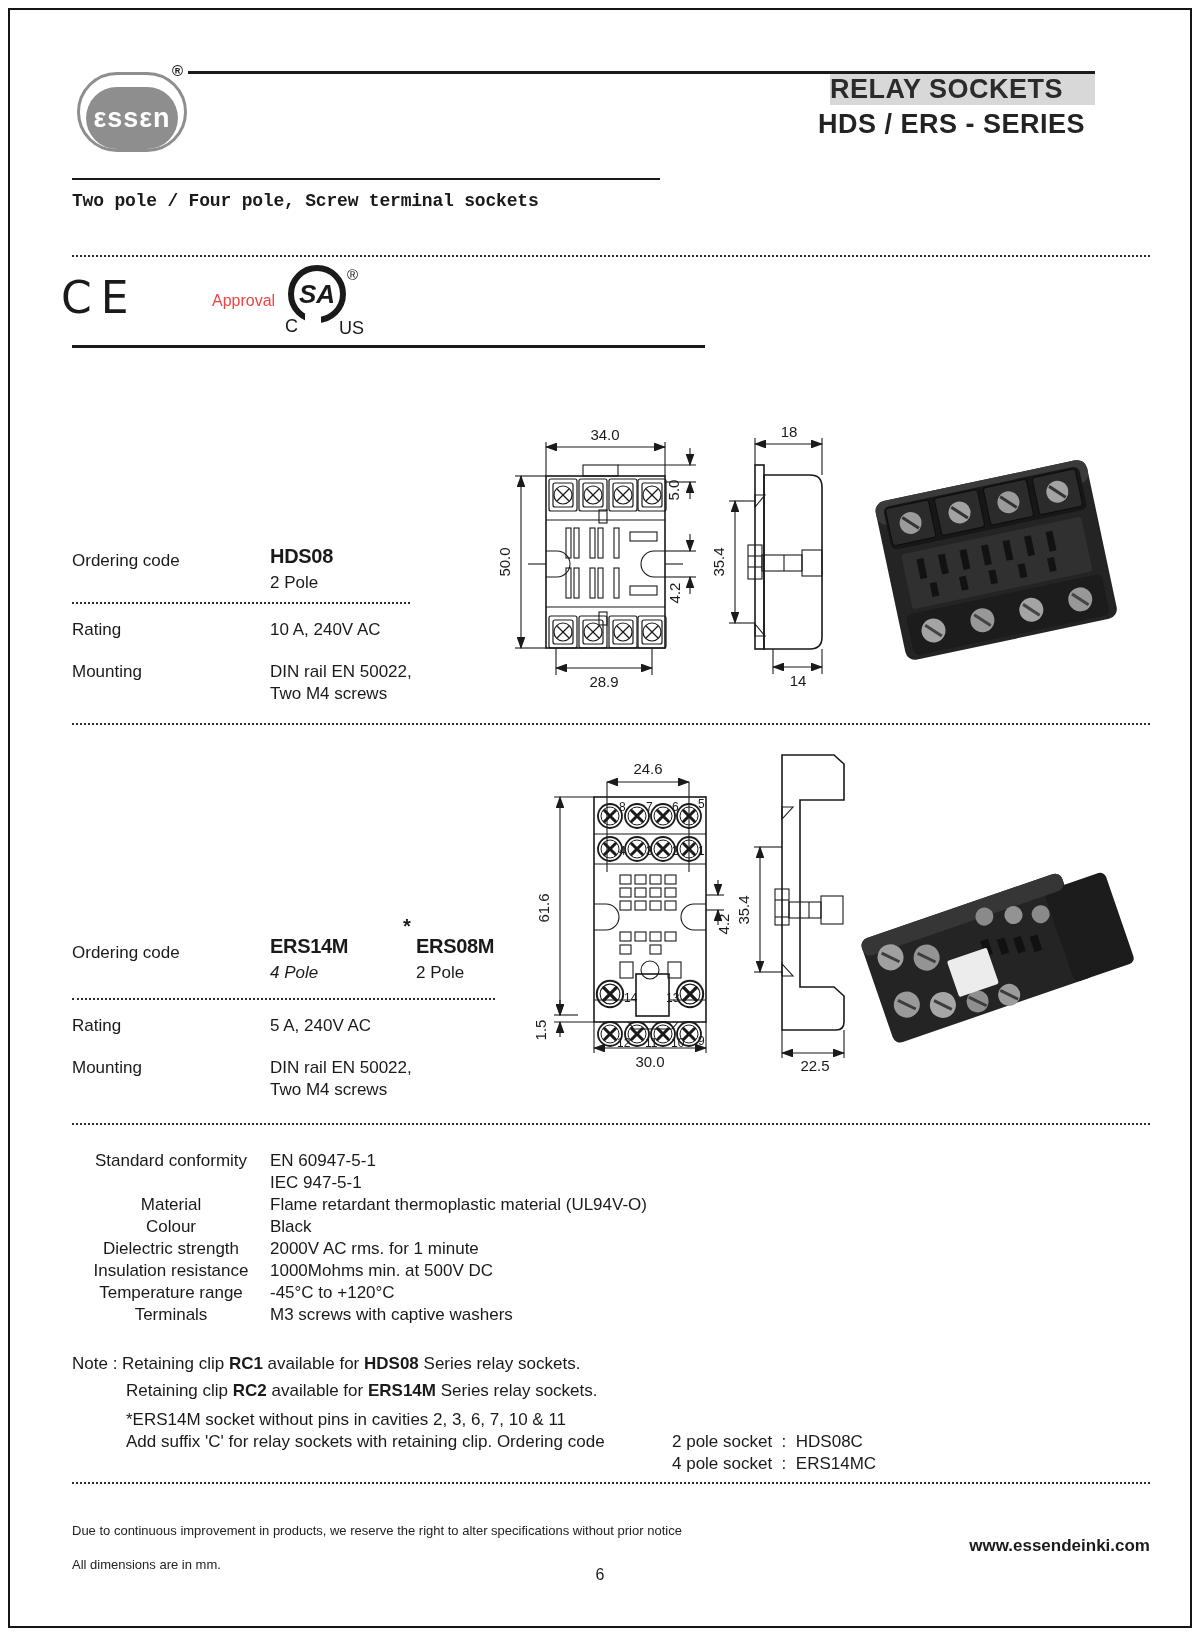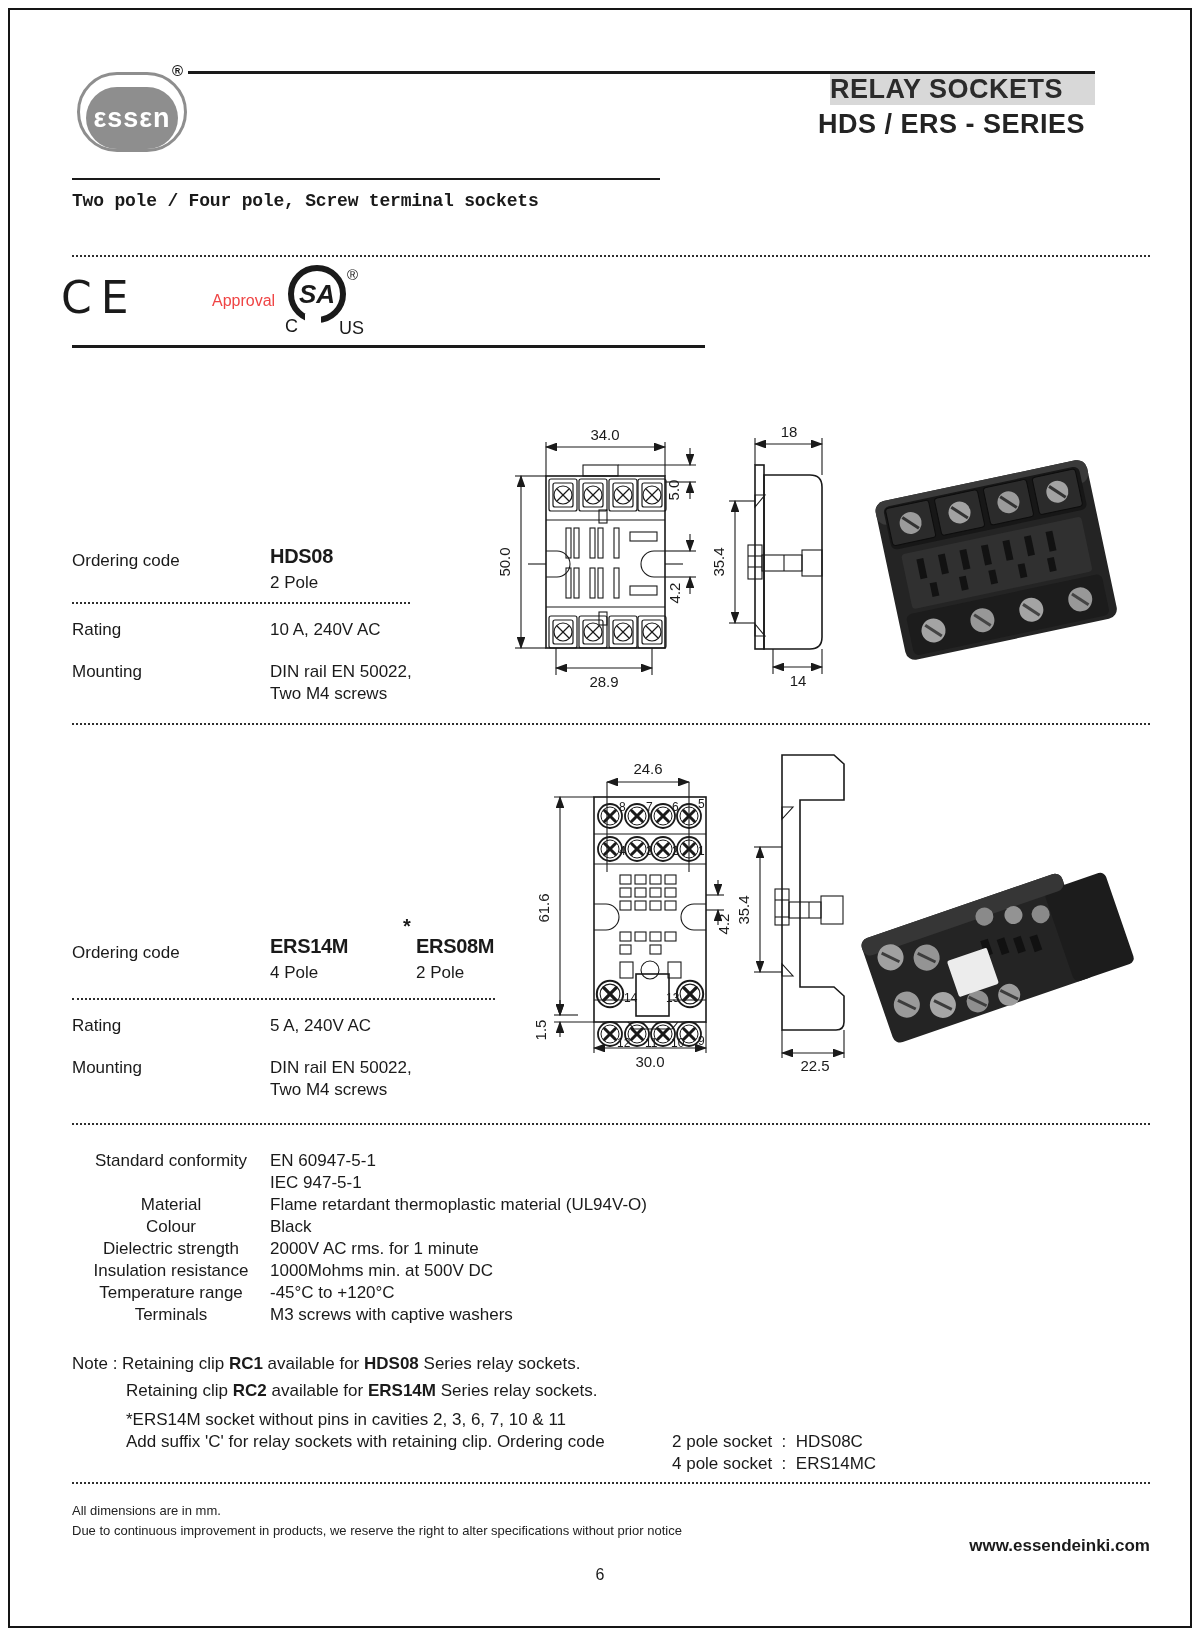--- a/index.html
+++ b/index.html
@@ -390,21 +390,21 @@
           <rect x="2" y="-10" width="8" height="16"></rect>
         <rect x="18" y="-6" width="8" height="16"></rect>
           <rect x="34" y="-2" width="8" height="16"></rect>
       </g>
       <rect x="-52" y="-6" width="42" height="38" rx="2" fill="#ececec"></rect>
     </g>
   </svg>
 
   <div class="abs lbl17" style="left:72px;top:943px;">Ordering code</div>
   <div class="abs code" style="left:270px;top:935px;">ERS14M</div>
-  <div class="abs lbl17" style="left:270px;top:963px;">4 Pole</div>
+  <div class="abs lbl17" style="left:270px;top:963px;font-style:italic;">4 Pole</div>
   <div class="abs bold" style="left:403px;top:915px;font-size:20px;">*</div>
   <div class="abs code" style="left:416px;top:935px;">ERS08M</div>
   <div class="abs lbl17" style="left:416px;top:963px;">2 Pole</div>
   <div class="abs dotted" style="left:72px;top:998px;width:423px;"></div>
   <div class="abs lbl17" style="left:72px;top:1016px;">Rating</div>
   <div class="abs lbl17" style="left:270px;top:1016px;">5 A, 240V AC</div>
   <div class="abs lbl17" style="left:72px;top:1058px;">Mounting</div>
   <div class="abs lbl17" style="left:270px;top:1058px;">DIN rail EN 50022,</div>
   <div class="abs lbl17" style="left:270px;top:1080px;">Two M4 screws</div>
 
@@ -447,17 +447,17 @@
 
   <div class="abs note" style="left:72px;top:1350px;"><span>Note : Retaining clip </span><span class="bold">RC1</span><span> available for </span><span class="bold">HDS08</span><span> Series relay sockets.</span></div>
   <div class="abs note" style="left:126px;top:1377px;"><span>Retaining clip </span><span class="bold">RC2</span><span> available for </span><span class="bold">ERS14M</span><span> Series relay sockets.</span></div>
   <div class="abs note" style="left:126px;top:1406px;">*ERS14M socket without pins in cavities 2, 3, 6, 7, 10 &amp; 11</div>
   <div class="abs note" style="left:126px;top:1428px;">Add suffix 'C' for relay sockets with retaining clip. Ordering code</div>
   <div class="abs note keep" style="left:672px;top:1428px;">2 pole socket  :  HDS08C</div>
   <div class="abs note keep" style="left:672px;top:1450px;">4 pole socket  :  ERS14MC</div>
 
   <div class="abs dotted" style="left:72px;top:1482px;width:1078px;"></div>
 
-  <div class="abs small" style="left:72px;top:1503px;text-align:center;">All dimensions are in mm.</div>
+  <div class="abs small" style="left:72px;top:1557px;text-align:center;">All dimensions are in mm.</div>
   <div class="abs site" style="left:750px;top:1536px;width:400px;">www.essendeinki.com</div>
   <div class="abs small" style="left:72px;top:1523px;">Due to continuous improvement in products, we reserve the right to alter specifications without prior notice</div>
   <div class="abs pageno" style="left:500px;top:1566px;width:200px;">6</div>
 </div>
 
 </body></html>

